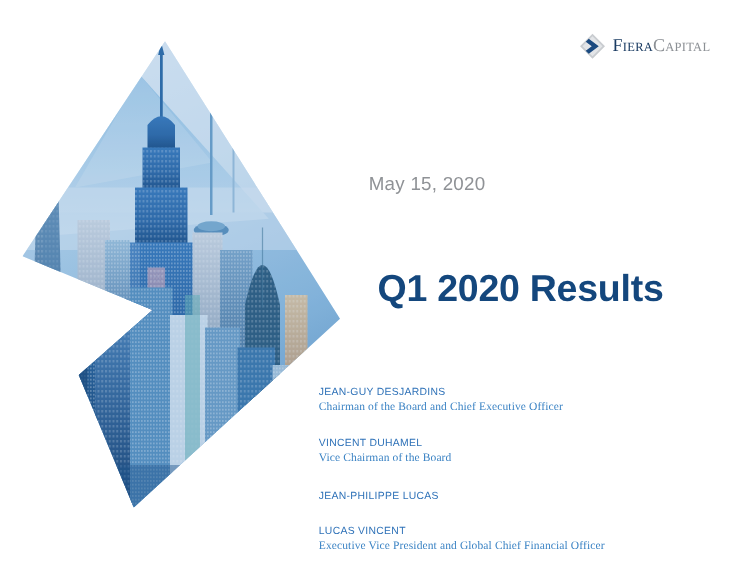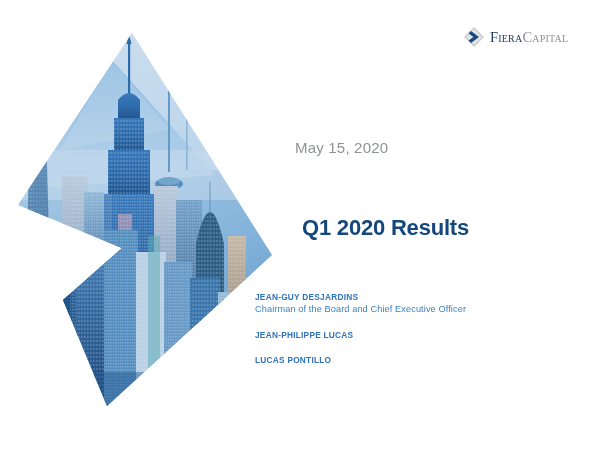--- a/index.html
+++ b/index.html
@@ -69,51 +69,53 @@
     left: 295px;
     top: 139px;
     font-size: 15px;
     color: #8f9296;
     letter-spacing: 0.2px;
   }
   .title {
     position: absolute;
     left: 302px;
     top: 215px;
-    font-size: 22px;
+    font-size: 30px;
     font-weight: bold;
     color: #14477d;
     letter-spacing: -0.2px;
     white-space: nowrap;
   }
   .people {
     position: absolute;
     left: 255px;
     top: 291px;
     width: 330px;
   }
   .person {
     margin-bottom: 13px;
   }
   .person:last-child {
     margin-bottom: 0;
   }
   .person-name {
     font-size: 8.3px;
-    font-weight: bold;
+    font-weight: normal;
     color: #2f72b8;
     letter-spacing: 0.25px;
     line-height: 1.45;
+    margin-top: 16px;
   }
   .person-role {
     font-size: 9.2px;
     font-weight: 400;
     color: #3b83c4;
     letter-spacing: 0.1px;
     line-height: 1.45;
+    font-family: Liberation Serif, serif;
   }
 </style>
 </head>
 <body>
 
 <div id="slide">
 
   <div class="graphic">
     <svg width="300" height="464" viewBox="0 0 300 464" xmlns="http://www.w3.org/2000/svg">
       <defs>
@@ -273,20 +275,25 @@
   <div class="date">May 15, 2020</div>
 
   <div class="title">Q1 2020 Results</div>
 
   <div class="people">
     <div class="person">
       <div class="person-name">JEAN-GUY DESJARDINS</div>
       <div class="person-role">Chairman of the Board and Chief Executive Officer</div>
     </div>
     <div class="person">
+      <div class="person-name">VINCENT DUHAMEL</div>
+      <div class="person-role">Vice Chairman of the Board</div>
+    </div>
+    <div class="person">
       <div class="person-name">JEAN-PHILIPPE LUCAS</div>
     </div>
     <div class="person">
-      <div class="person-name">LUCAS PONTILLO</div>
+      <div class="person-name">LUCAS VINCENT</div>
+      <div class="person-role">Executive Vice President and Global Chief Financial Officer</div>
     </div>
   </div>
 
 </div>
 
 </body></html>

